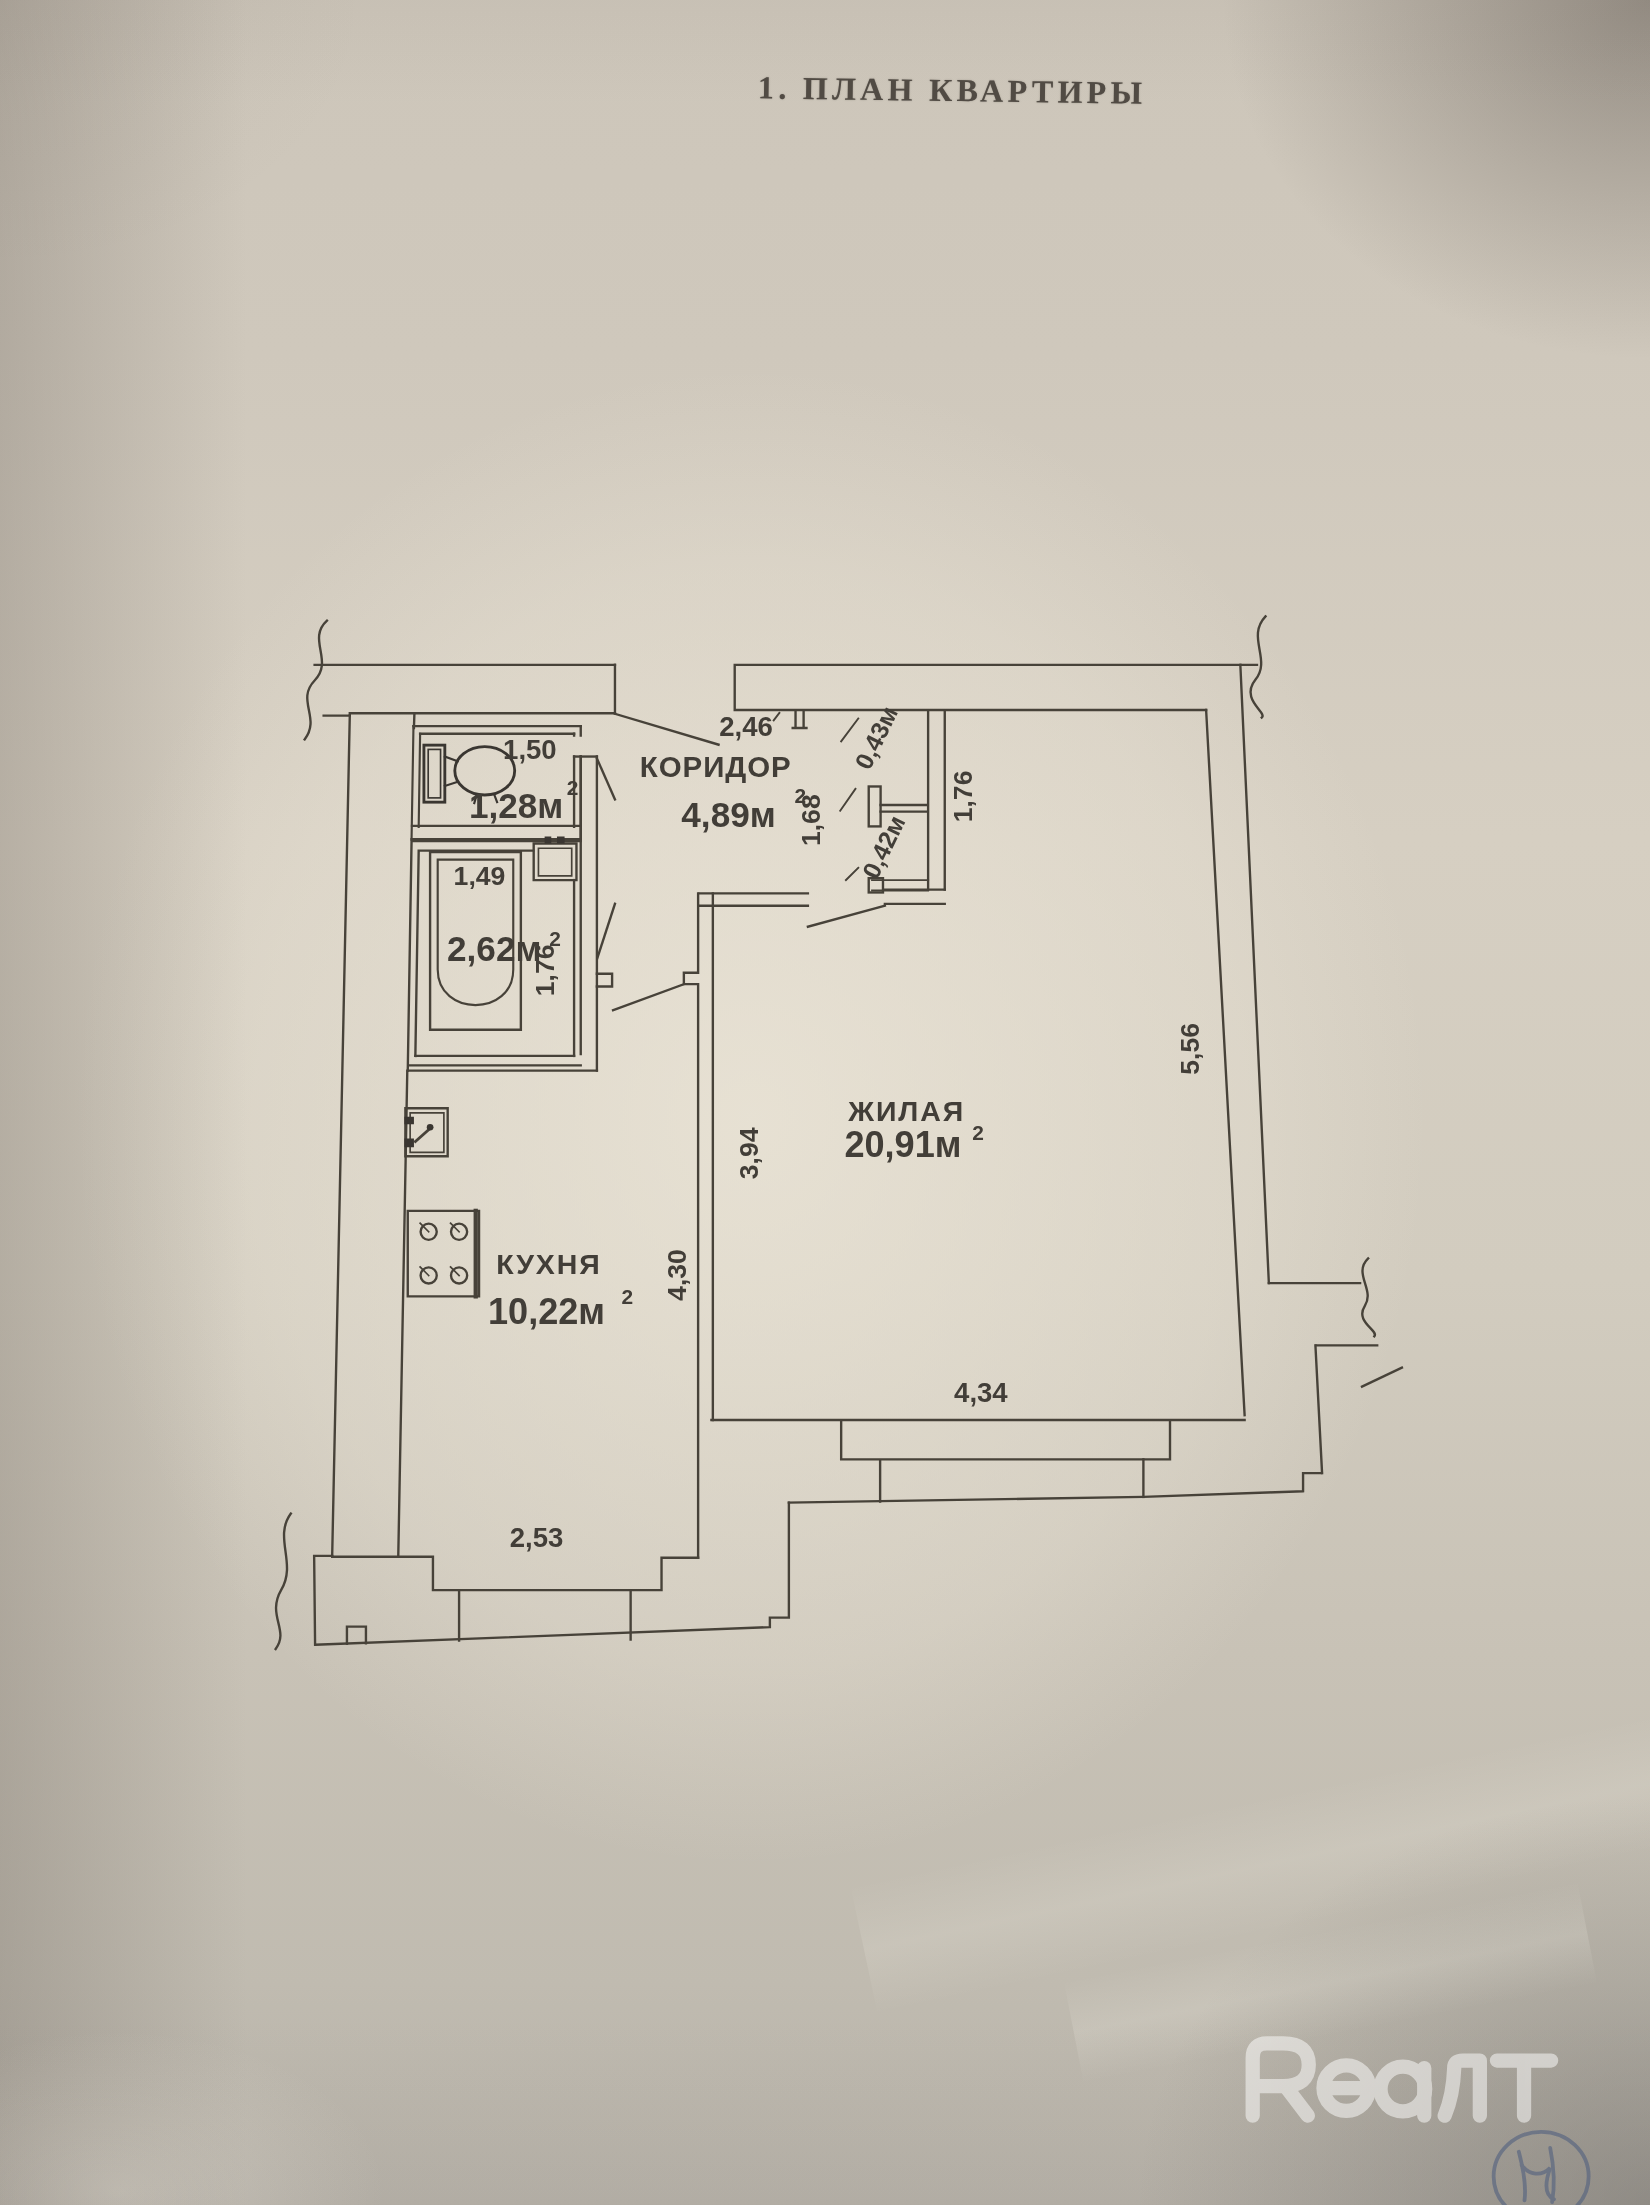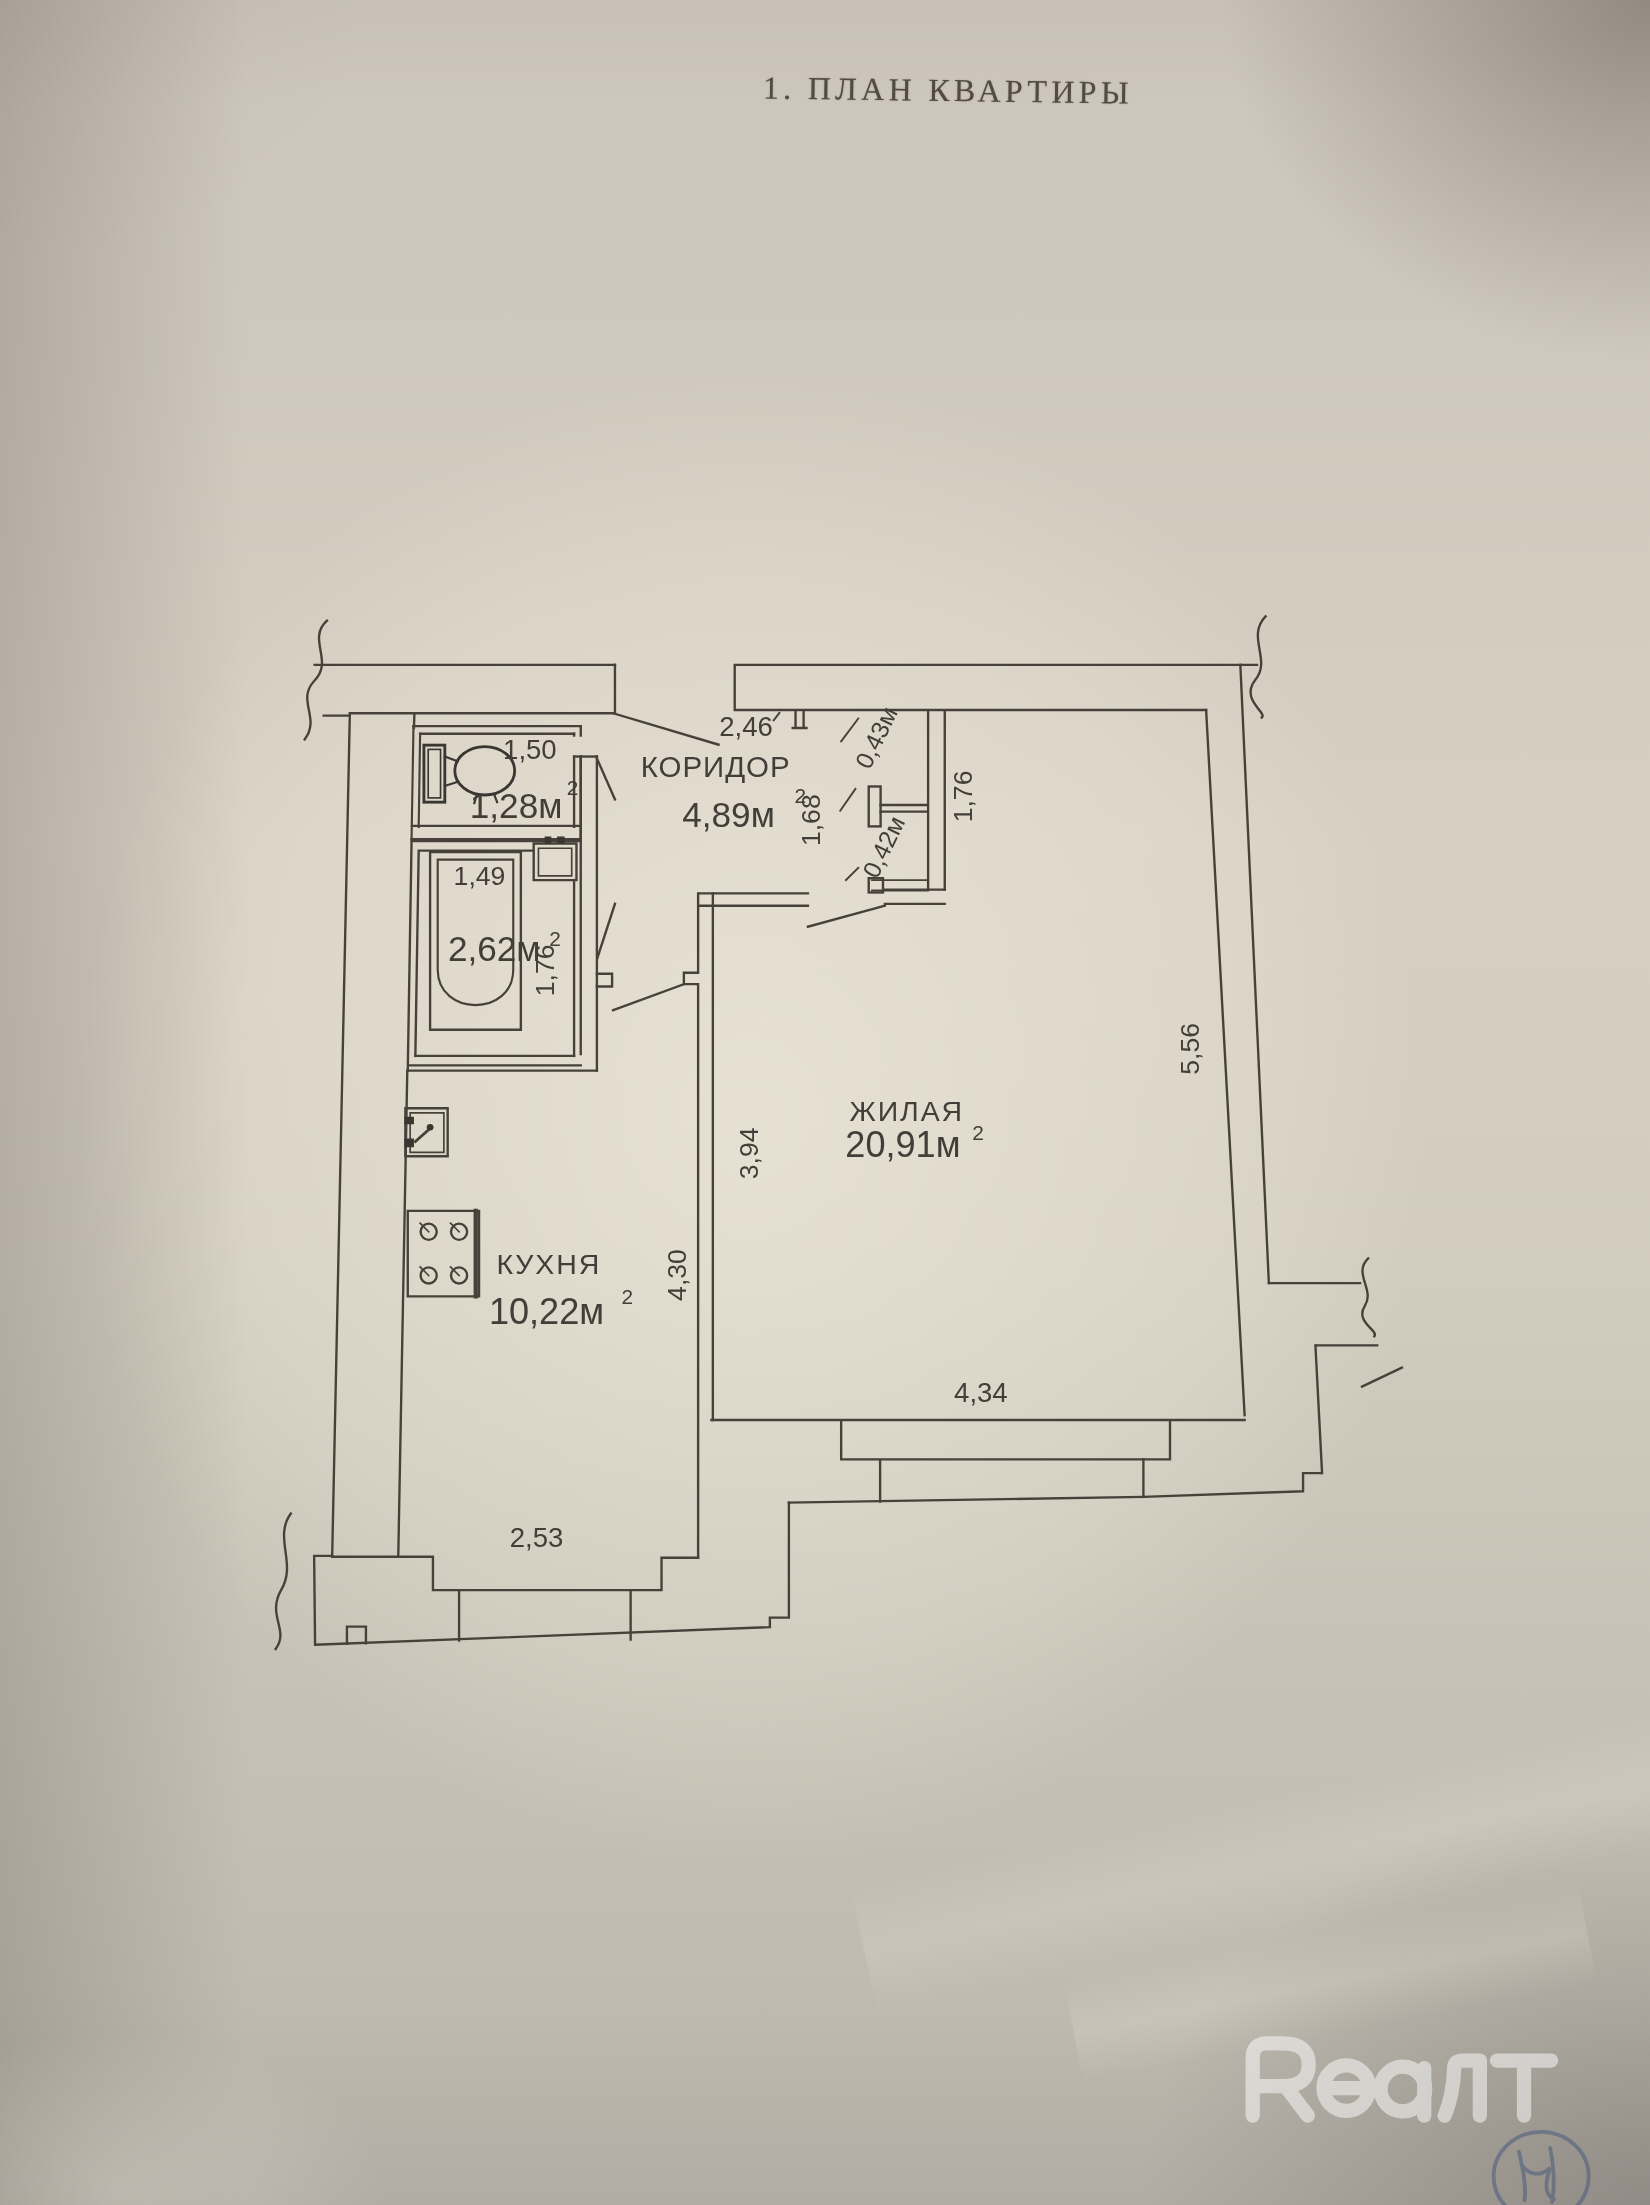--- a/index.html
+++ b/index.html
@@ -1,20 +1,20 @@
 <!DOCTYPE html>
 <html style="font-size:7.6px"><head>
 <meta charset="utf-8">
 <style>
   html,body{margin:0;padding:0;}
   #page{position:relative;width:1650px;height:2205px;overflow:hidden;
     background:
       radial-gradient(ellipse 903px 998px at 751px 1117px, rgba(240,234,220,0.68) 0%, rgba(240,234,220,0.28) 55%, rgba(240,234,220,0) 75%),
       linear-gradient(180deg, #cdc6ba 0%, #cfc8bc 16%, #d6cfc2 38%, #d2ccbf 58%, #c8c2b6 75%, #c0bbb0 90%, #b6b1a8 100%);
-    font-family:"Liberation Sans", sans-serif;}
+    font-family:"Liberation Sans", sans-serif;font-weight:bold;}
   .ov{position:absolute;pointer-events:none;}
 </style>
 </head>
 <body>
 <div id="page">
 
   <div class="ov" style="left:0;top:0;width:570px;height:452px;background:radial-gradient(ellipse 523px 380px at 0px 0px, rgba(108,99,90,0.08), rgba(108,99,90,0) 70%);"></div>
   <div class="ov" style="left:1032px;top:0;width:618px;height:594px;background:radial-gradient(ellipse 594px 499px at 618px 0px, rgba(92,84,77,0.50), rgba(92,84,77,0) 72%);"></div>
   <div class="ov" style="left:0;top:0;width:1650px;height:105px;background:linear-gradient(180deg, rgba(110,100,92,0.06), rgba(110,100,92,0));"></div>
   <div class="ov" style="left:0;top:0;width:247px;height:2205px;background:linear-gradient(90deg, rgba(110,102,94,0.30), rgba(110,102,94,0));"></div>

